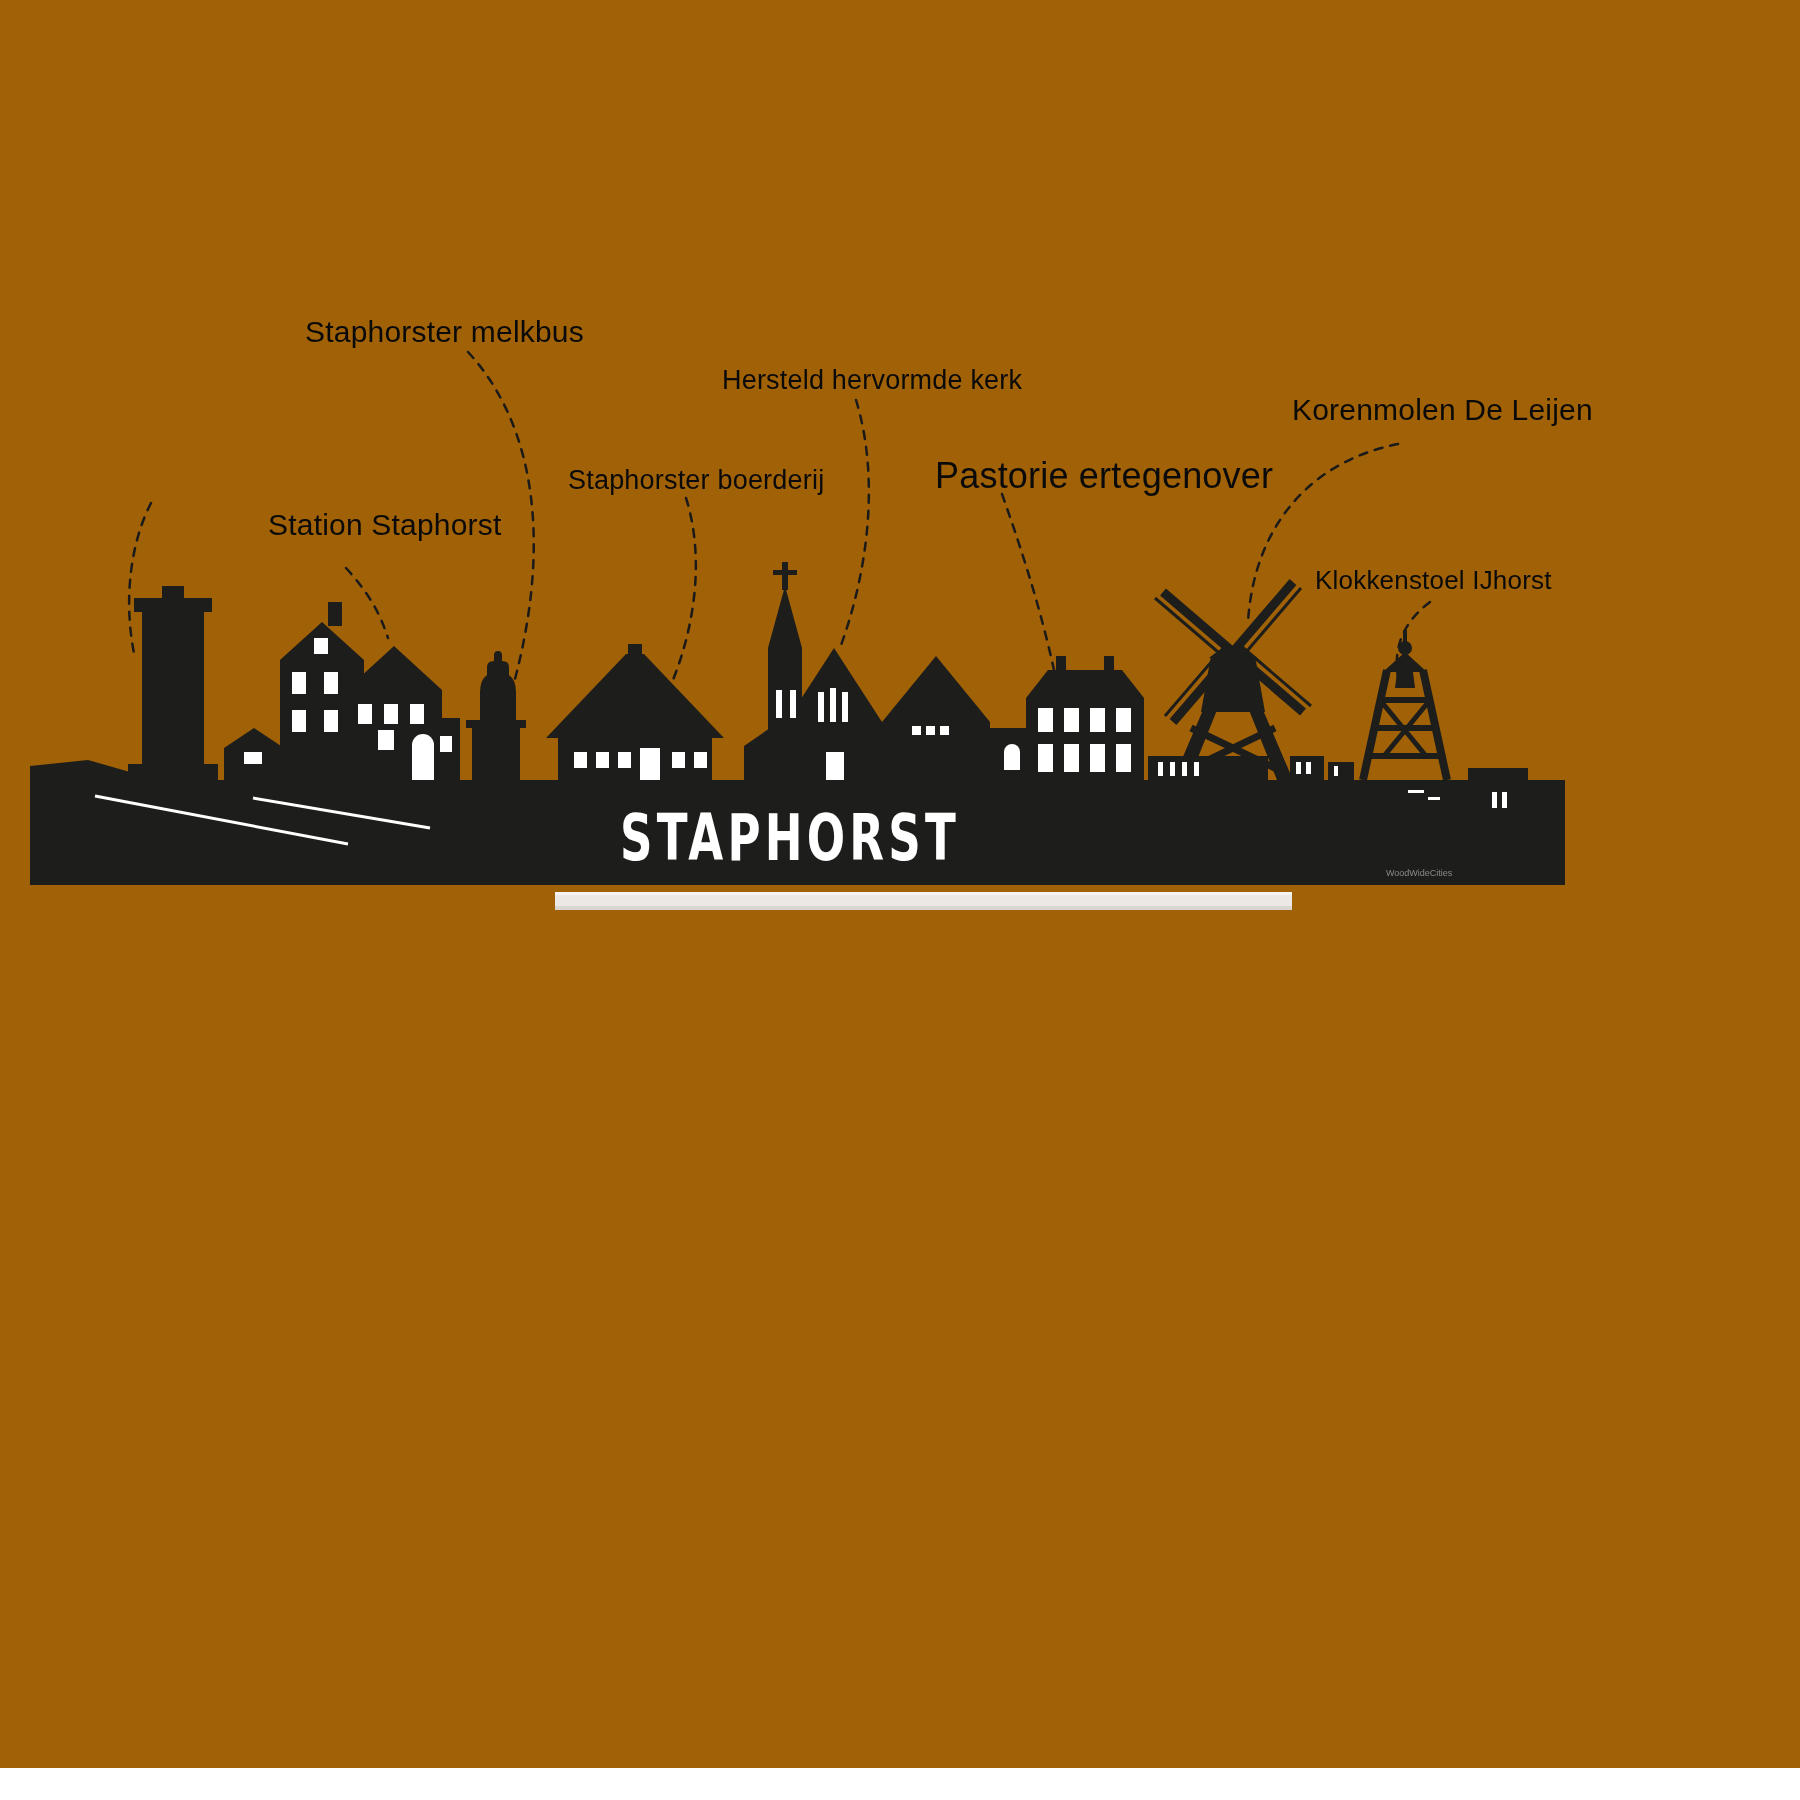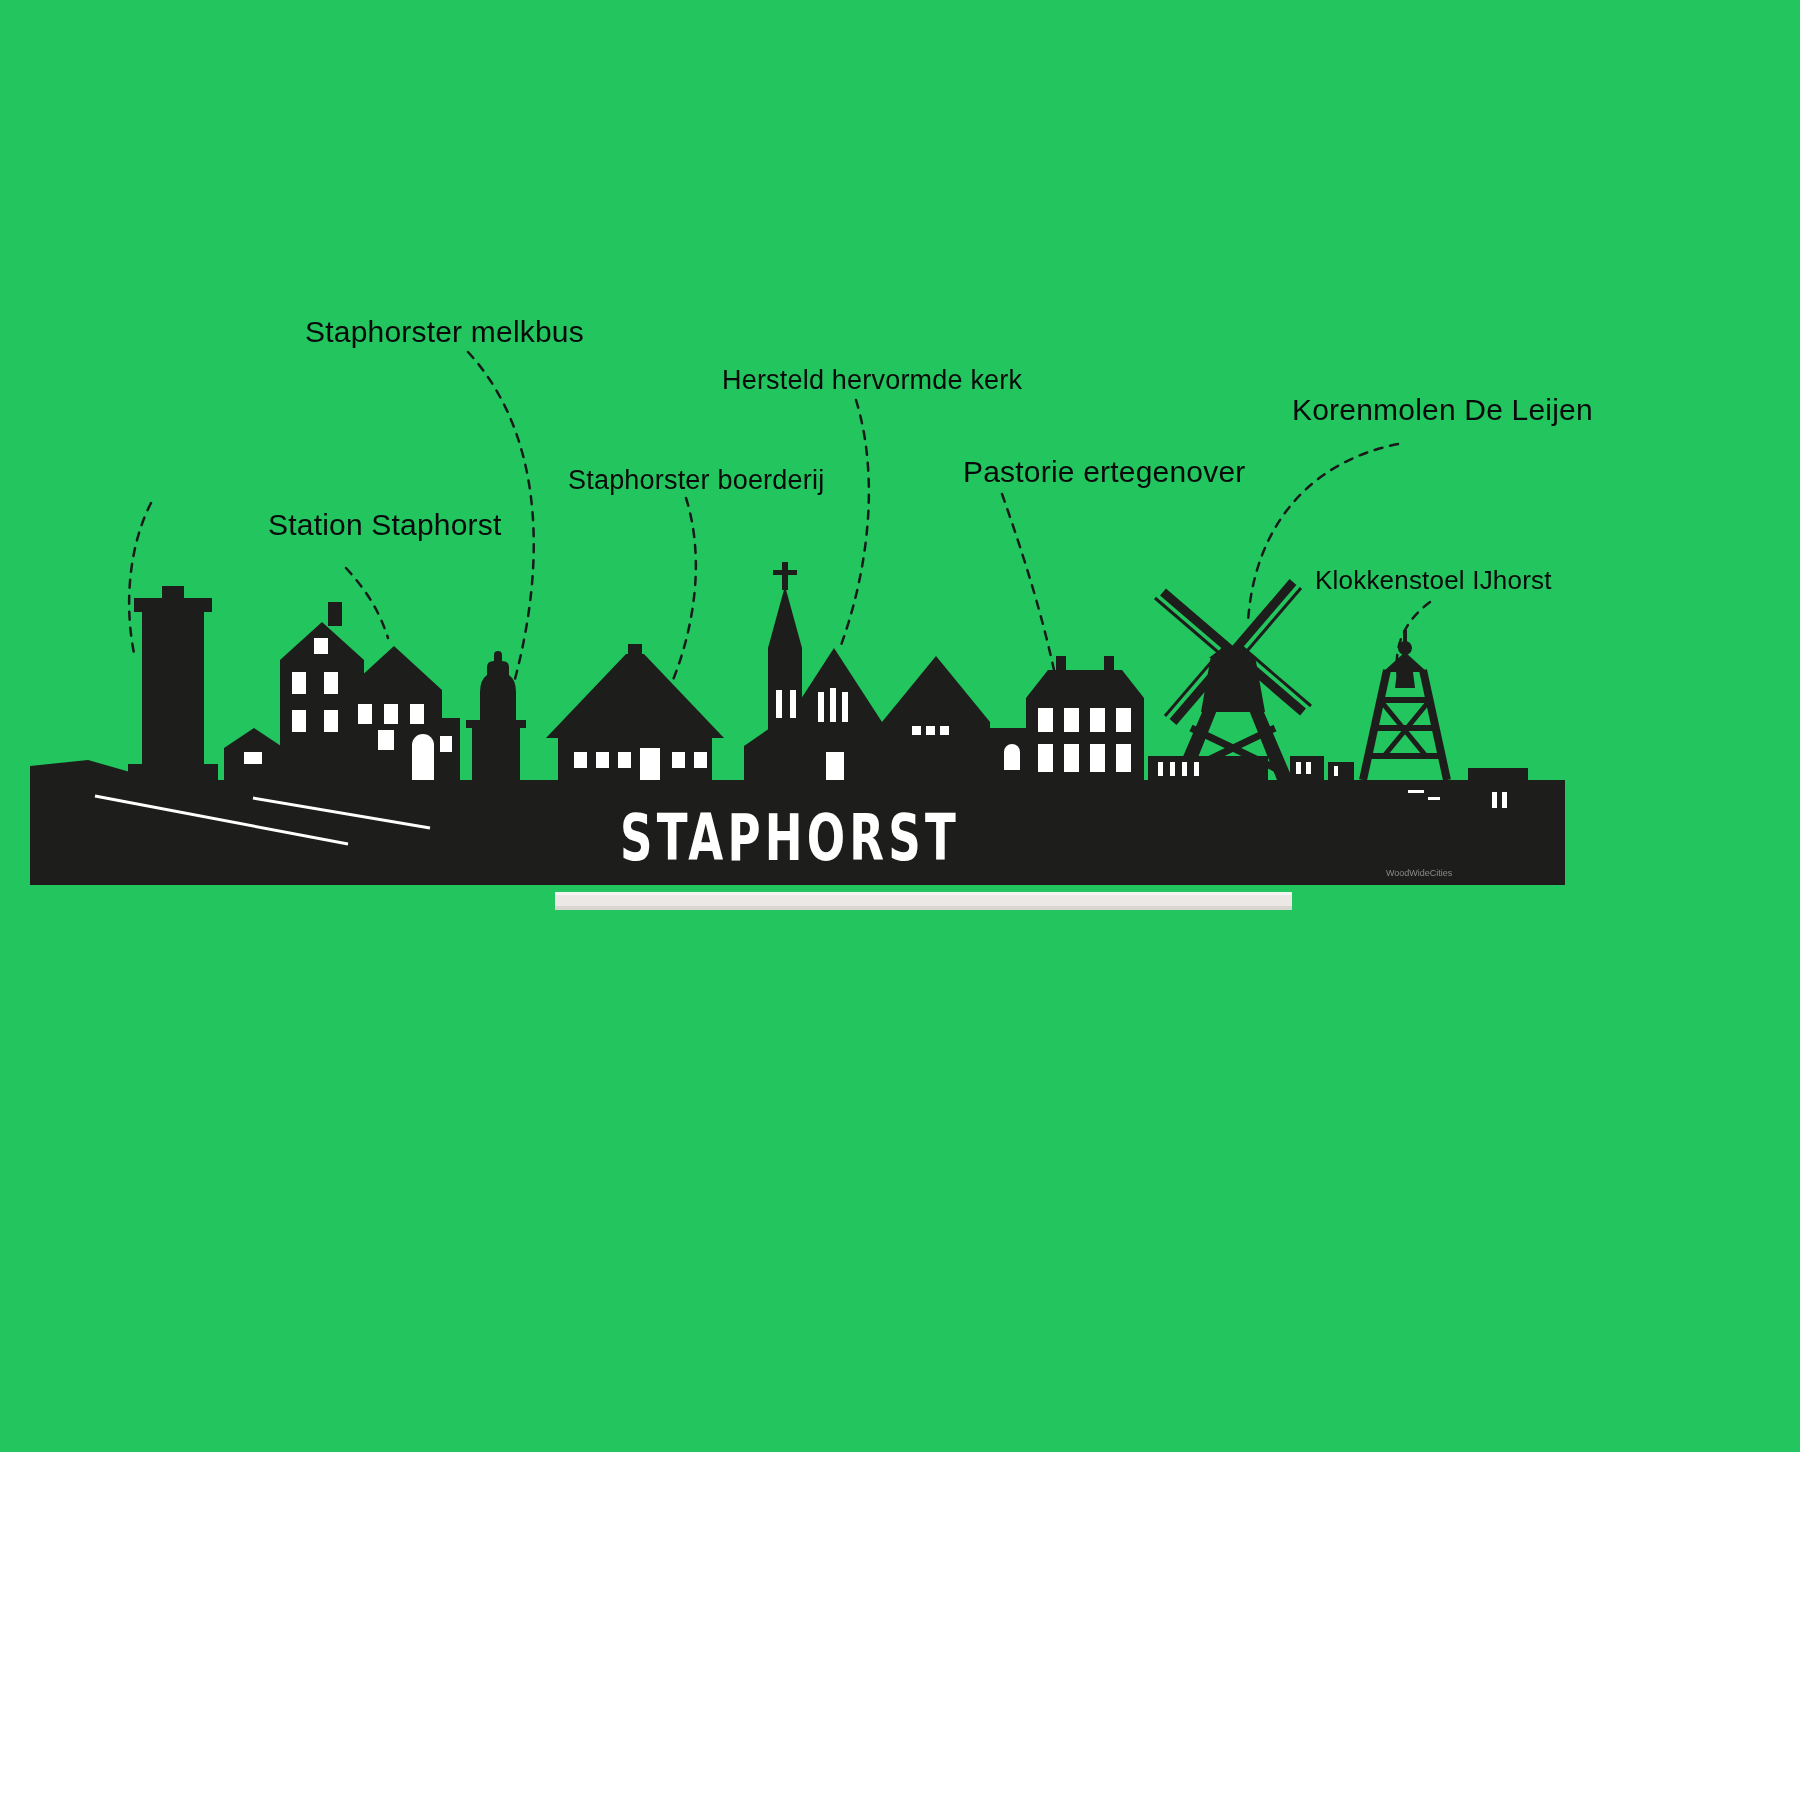--- a/index.html
+++ b/index.html
@@ -1,34 +1,34 @@
 <!DOCTYPE html>
 <html><head>
 <meta charset="utf-8">
 <style>
   html,body{margin:0;padding:0;background:#fff;}
   .canvas{
     position:relative;
-    width:1800px;height:1452px;
-    background:#22c55e;
+    width:1800px;height:1768px;
+    background:#a16207;
     overflow:hidden;
     font-family:"Liberation Sans", sans-serif;
   }
   .label{
     position:absolute;
     color:#0a0a0a;
     white-space:nowrap;
     letter-spacing:.2px;
   }
   #label-watertoren  {left:18px;   top:455px; font-size:30px;}
   #label-station     {left:268px;  top:508px; font-size:30px;}
   #label-melkbus     {left:305px;  top:315px; font-size:30px;}
   #label-boerderij   {left:568px;  top:465px; font-size:27px;}
   #label-kerk        {left:722px;  top:365px; font-size:27px;}
-  #label-pastorie    {left:935px;  top:455px; font-size:30px;margin-left:28px;}
+  #label-pastorie    {left:935px;  top:455px; font-size:36px;}
   #label-korenmolen  {left:1292px; top:393px; font-size:30px;}
   #label-klokkenstoel{left:1315px; top:565px; font-size:26px;}
   #leader-lines{position:absolute;left:0;top:0;pointer-events:none;}
   #skyline{position:absolute;left:28px;top:560px;}
   .leader{fill:none;stroke:#1a1a1a;stroke-width:2.5;stroke-dasharray:8 8;stroke-linecap:round;}
   .sil{fill:#1d1d1b;}
   .cut{fill:#ffffff;}
   .frame{stroke:#1d1d1b;fill:none;}
 </style>
 </head>

